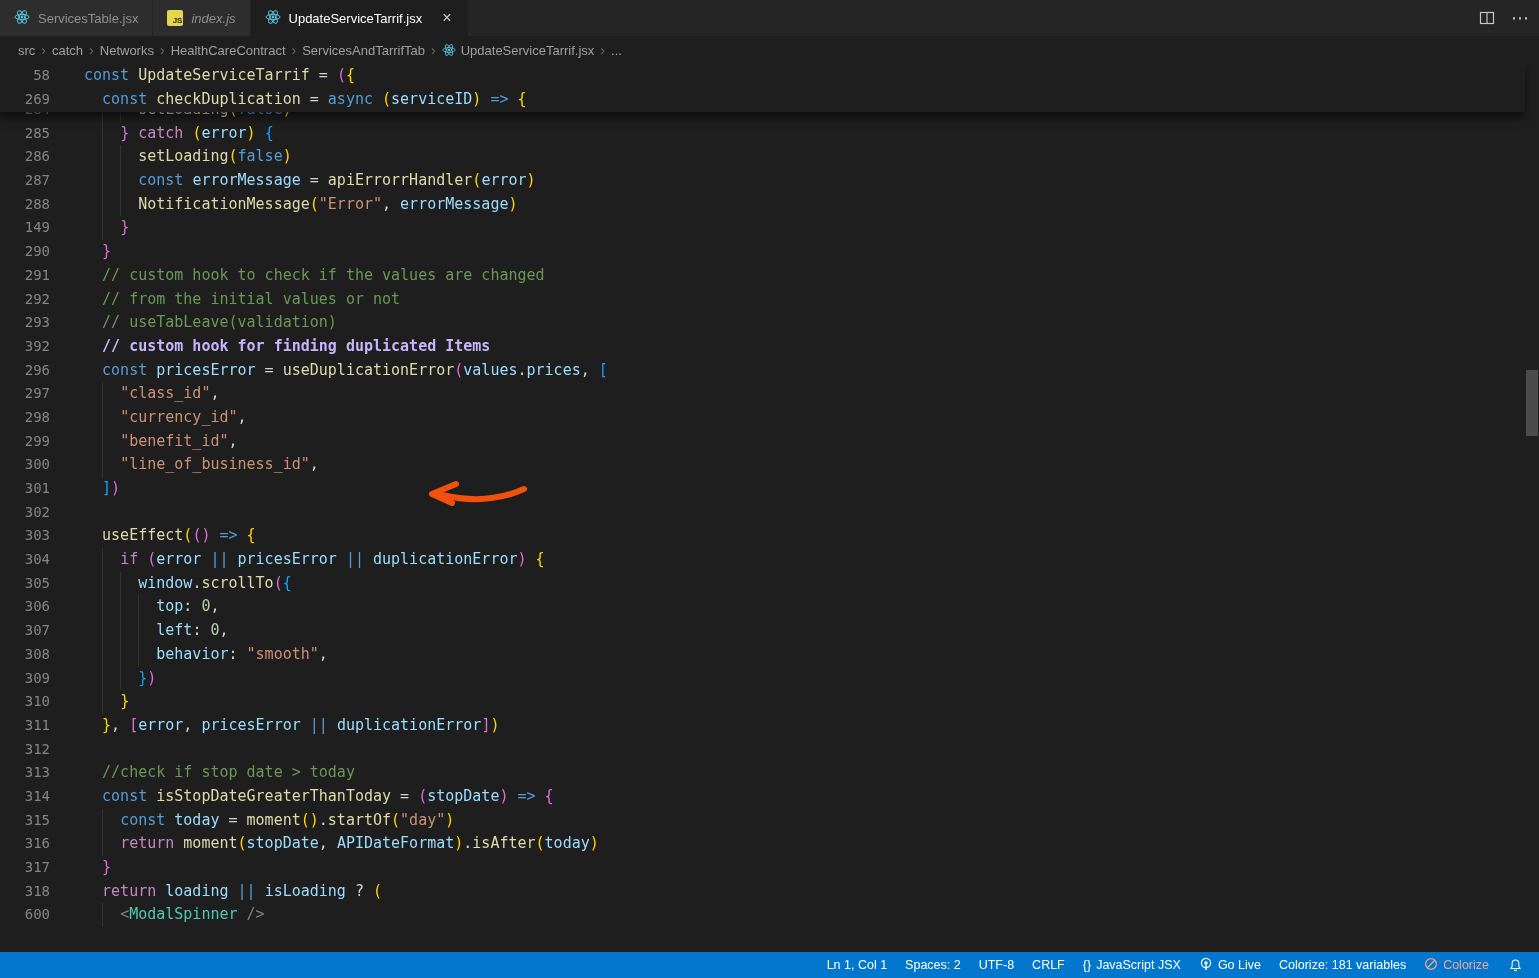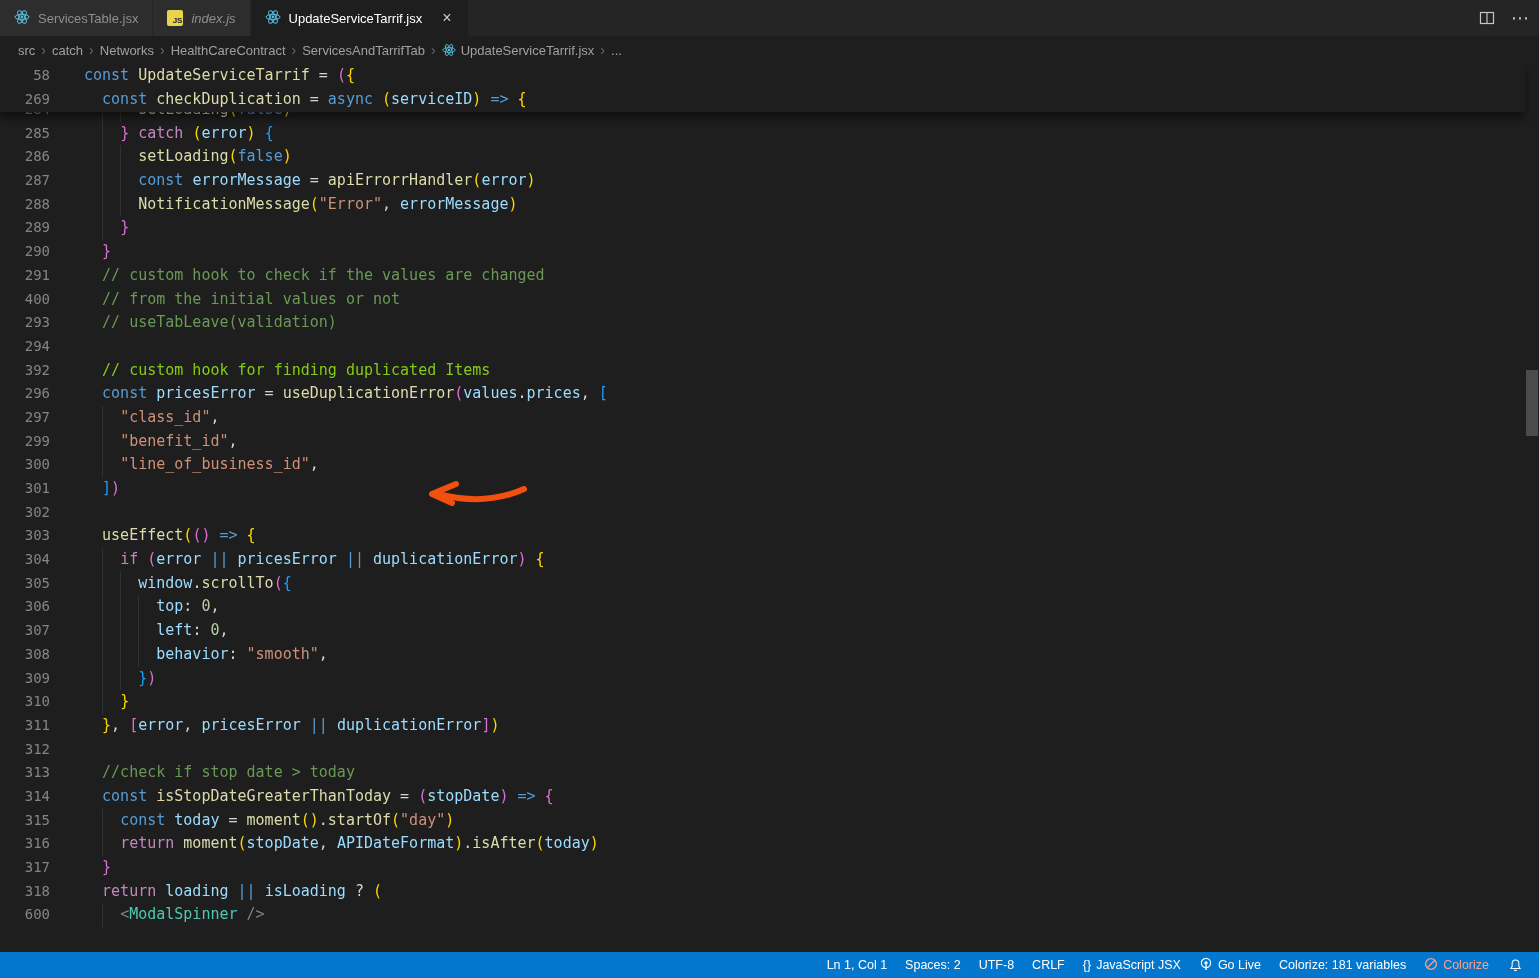--- a/index.html
+++ b/index.html
@@ -121,29 +121,29 @@
     <span>...</span>
   </div>
 
   <div class="editor">
     <div class="codeblock" id="code-lines">
         <div class="line"><span class="ln">284</span><span class="ctext"><span class="guide" style="left: 2ch;"></span><span class="guide" style="left: 4ch;"></span><span style="color: rgb(212, 212, 212);">      </span><span style="color: rgb(220, 220, 170);">setLoading</span><span style="color: rgb(255, 215, 0);">(</span><span style="color: rgb(86, 156, 214);">false</span><span style="color: rgb(255, 215, 0);">)</span></span></div>
         <div class="line"><span class="ln">285</span><span class="ctext"><span class="guide" style="left: 2ch;"></span><span style="color: rgb(212, 212, 212);">    </span><span style="color: rgb(218, 112, 214);">}</span><span style="color: rgb(212, 212, 212);"> </span><span style="color: rgb(197, 134, 192);">catch</span><span style="color: rgb(212, 212, 212);"> </span><span style="color: rgb(255, 215, 0);">(</span><span style="color: rgb(156, 220, 254);">error</span><span style="color: rgb(255, 215, 0);">)</span><span style="color: rgb(212, 212, 212);"> </span><span style="color: rgb(23, 159, 255);">{</span></span></div>
         <div class="line"><span class="ln">286</span><span class="ctext"><span class="guide" style="left: 2ch;"></span><span class="guide" style="left: 4ch;"></span><span style="color: rgb(212, 212, 212);">      </span><span style="color: rgb(220, 220, 170);">setLoading</span><span style="color: rgb(255, 215, 0);">(</span><span style="color: rgb(86, 156, 214);">false</span><span style="color: rgb(255, 215, 0);">)</span></span></div>
         <div class="line"><span class="ln">287</span><span class="ctext"><span class="guide" style="left: 2ch;"></span><span class="guide" style="left: 4ch;"></span><span style="color: rgb(212, 212, 212);">      </span><span style="color: rgb(86, 156, 214);">const </span><span style="color: rgb(156, 220, 254);">errorMessage</span><span style="color: rgb(212, 212, 212);"> = </span><span style="color: rgb(220, 220, 170);">apiErrorrHandler</span><span style="color: rgb(255, 215, 0);">(</span><span style="color: rgb(156, 220, 254);">error</span><span style="color: rgb(255, 215, 0);">)</span></span></div>
         <div class="line"><span class="ln">288</span><span class="ctext"><span class="guide" style="left: 2ch;"></span><span class="guide" style="left: 4ch;"></span><span style="color: rgb(212, 212, 212);">      </span><span style="color: rgb(220, 220, 170);">NotificationMessage</span><span style="color: rgb(255, 215, 0);">(</span><span style="color: rgb(206, 145, 120);">"Error"</span><span style="color: rgb(212, 212, 212);">, </span><span style="color: rgb(156, 220, 254);">errorMessage</span><span style="color: rgb(255, 215, 0);">)</span></span></div>
-        <div class="line"><span class="ln">289</span><span class="ctext"><span class="guide" style="left: 2ch;"></span><span style="color: rgb(212, 212, 212);">    </span><span style="color: rgb(218, 112, 214);">}</span></span></div>
+        <div class="line"><span class="ln">149</span><span class="ctext"><span class="guide" style="left: 2ch;"></span><span style="color: rgb(212, 212, 212);">    </span><span style="color: rgb(218, 112, 214);">}</span></span></div>
         <div class="line"><span class="ln">290</span><span class="ctext"><span style="color: rgb(212, 212, 212);">  </span><span style="color: rgb(218, 112, 214);">}</span></span></div>
         <div class="line"><span class="ln">291</span><span class="ctext"><span style="color: rgb(212, 212, 212);">  </span><span style="color: rgb(106, 153, 85);">// custom hook to check if the values are changed</span></span></div>
-        <div class="line"><span class="ln">400</span><span class="ctext"><span style="color: rgb(212, 212, 212);">  </span><span style="color: rgb(106, 153, 85);">// from the initial values or not</span></span></div>
+        <div class="line"><span class="ln">292</span><span class="ctext"><span style="color: rgb(212, 212, 212);">  </span><span style="color: rgb(106, 153, 85);">// from the initial values or not</span></span></div>
         <div class="line"><span class="ln">293</span><span class="ctext"><span style="color: rgb(212, 212, 212);">  </span><span style="color: rgb(106, 153, 85);">// useTabLeave(validation)</span></span></div>
-        <div class="line"><span class="ln">294</span><span class="ctext"></span></div>
-        <div class="line"><span class="ln">392</span><span class="ctext"><span style="color: rgb(212, 212, 212);">  </span><span style="color: #84cc16;">// custom hook for finding duplicated Items</span></span></div>
+        <div class="line"><span class="ln">392</span><span class="ctext"><span style="color: rgb(212, 212, 212);">  </span><span style="color: #c4b5fd; font-weight: bold;">// custom hook for finding duplicated Items</span></span></div>
         <div class="line"><span class="ln">296</span><span class="ctext"><span style="color: rgb(212, 212, 212);">  </span><span style="color: rgb(86, 156, 214);">const </span><span style="color: rgb(156, 220, 254);">pricesError</span><span style="color: rgb(212, 212, 212);"> = </span><span style="color: rgb(220, 220, 170);">useDuplicationError</span><span style="color: rgb(218, 112, 214);">(</span><span style="color: rgb(156, 220, 254);">values</span><span style="color: rgb(212, 212, 212);">.</span><span style="color: rgb(156, 220, 254);">prices</span><span style="color: rgb(212, 212, 212);">, </span><span style="color: rgb(23, 159, 255);">[</span></span></div>
         <div class="line"><span class="ln">297</span><span class="ctext"><span class="guide" style="left: 2ch;"></span><span style="color: rgb(212, 212, 212);">    </span><span style="color: rgb(206, 145, 120);">"class_id"</span><span style="color: rgb(212, 212, 212);">,</span></span></div>
+        <div class="line"><span class="ln">298</span><span class="ctext"><span class="guide" style="left: 2ch;"></span><span style="color: rgb(212, 212, 212);">    </span><span style="color: rgb(206, 145, 120);">"currency_id"</span><span style="color: rgb(212, 212, 212);">,</span></span></div>
         <div class="line"><span class="ln">299</span><span class="ctext"><span class="guide" style="left: 2ch;"></span><span style="color: rgb(212, 212, 212);">    </span><span style="color: rgb(206, 145, 120);">"benefit_id"</span><span style="color: rgb(212, 212, 212);">,</span></span></div>
         <div class="line"><span class="ln">300</span><span class="ctext"><span class="guide" style="left: 2ch;"></span><span style="color: rgb(212, 212, 212);">    </span><span style="color: rgb(206, 145, 120);">"line_of_business_id"</span><span style="color: rgb(212, 212, 212);">,</span></span></div>
         <div class="line"><span class="ln">301</span><span class="ctext"><span style="color: rgb(212, 212, 212);">  </span><span style="color: rgb(23, 159, 255);">]</span><span style="color: rgb(218, 112, 214);">)</span></span></div>
         <div class="line"><span class="ln">302</span><span class="ctext"></span></div>
         <div class="line"><span class="ln">303</span><span class="ctext"><span style="color: rgb(212, 212, 212);">  </span><span style="color: rgb(220, 220, 170);">useEffect</span><span style="color: rgb(255, 215, 0);">(</span><span style="color: rgb(218, 112, 214);">()</span><span style="color: rgb(212, 212, 212);"> </span><span style="color: rgb(86, 156, 214);">=&gt;</span><span style="color: rgb(212, 212, 212);"> </span><span style="color: rgb(255, 215, 0);">{</span></span></div>
         <div class="line"><span class="ln">304</span><span class="ctext"><span class="guide" style="left: 2ch;"></span><span style="color: rgb(212, 212, 212);">    </span><span style="color: rgb(197, 134, 192);">if</span><span style="color: rgb(212, 212, 212);"> </span><span style="color: rgb(218, 112, 214);">(</span><span style="color: rgb(156, 220, 254);">error</span><span style="color: rgb(212, 212, 212);"> </span><span style="color: rgb(86, 156, 214);">||</span><span style="color: rgb(212, 212, 212);"> </span><span style="color: rgb(156, 220, 254);">pricesError</span><span style="color: rgb(212, 212, 212);"> </span><span style="color: rgb(86, 156, 214);">||</span><span style="color: rgb(212, 212, 212);"> </span><span style="color: rgb(156, 220, 254);">duplicationError</span><span style="color: rgb(218, 112, 214);">)</span><span style="color: rgb(212, 212, 212);"> </span><span style="color: rgb(255, 215, 0);">{</span></span></div>
         <div class="line"><span class="ln">305</span><span class="ctext"><span class="guide" style="left: 2ch;"></span><span class="guide" style="left: 4ch;"></span><span style="color: rgb(212, 212, 212);">      </span><span style="color: rgb(156, 220, 254);">window</span><span style="color: rgb(212, 212, 212);">.</span><span style="color: rgb(220, 220, 170);">scrollTo</span><span style="color: rgb(218, 112, 214);">(</span><span style="color: rgb(23, 159, 255);">{</span></span></div>
         <div class="line"><span class="ln">306</span><span class="ctext"><span class="guide" style="left: 2ch;"></span><span class="guide" style="left: 4ch;"></span><span class="guide" style="left: 6ch;"></span><span style="color: rgb(212, 212, 212);">        </span><span style="color: rgb(156, 220, 254);">top</span><span style="color: rgb(212, 212, 212);">: </span><span style="color: rgb(181, 206, 168);">0</span><span style="color: rgb(212, 212, 212);">,</span></span></div>
         <div class="line"><span class="ln">307</span><span class="ctext"><span class="guide" style="left: 2ch;"></span><span class="guide" style="left: 4ch;"></span><span class="guide" style="left: 6ch;"></span><span style="color: rgb(212, 212, 212);">        </span><span style="color: rgb(156, 220, 254);">left</span><span style="color: rgb(212, 212, 212);">: </span><span style="color: rgb(181, 206, 168);">0</span><span style="color: rgb(212, 212, 212);">,</span></span></div>
         <div class="line"><span class="ln">308</span><span class="ctext"><span class="guide" style="left: 2ch;"></span><span class="guide" style="left: 4ch;"></span><span class="guide" style="left: 6ch;"></span><span style="color: rgb(212, 212, 212);">        </span><span style="color: rgb(156, 220, 254);">behavior</span><span style="color: rgb(212, 212, 212);">: </span><span style="color: rgb(206, 145, 120);">"smooth"</span><span style="color: rgb(212, 212, 212);">,</span></span></div>

